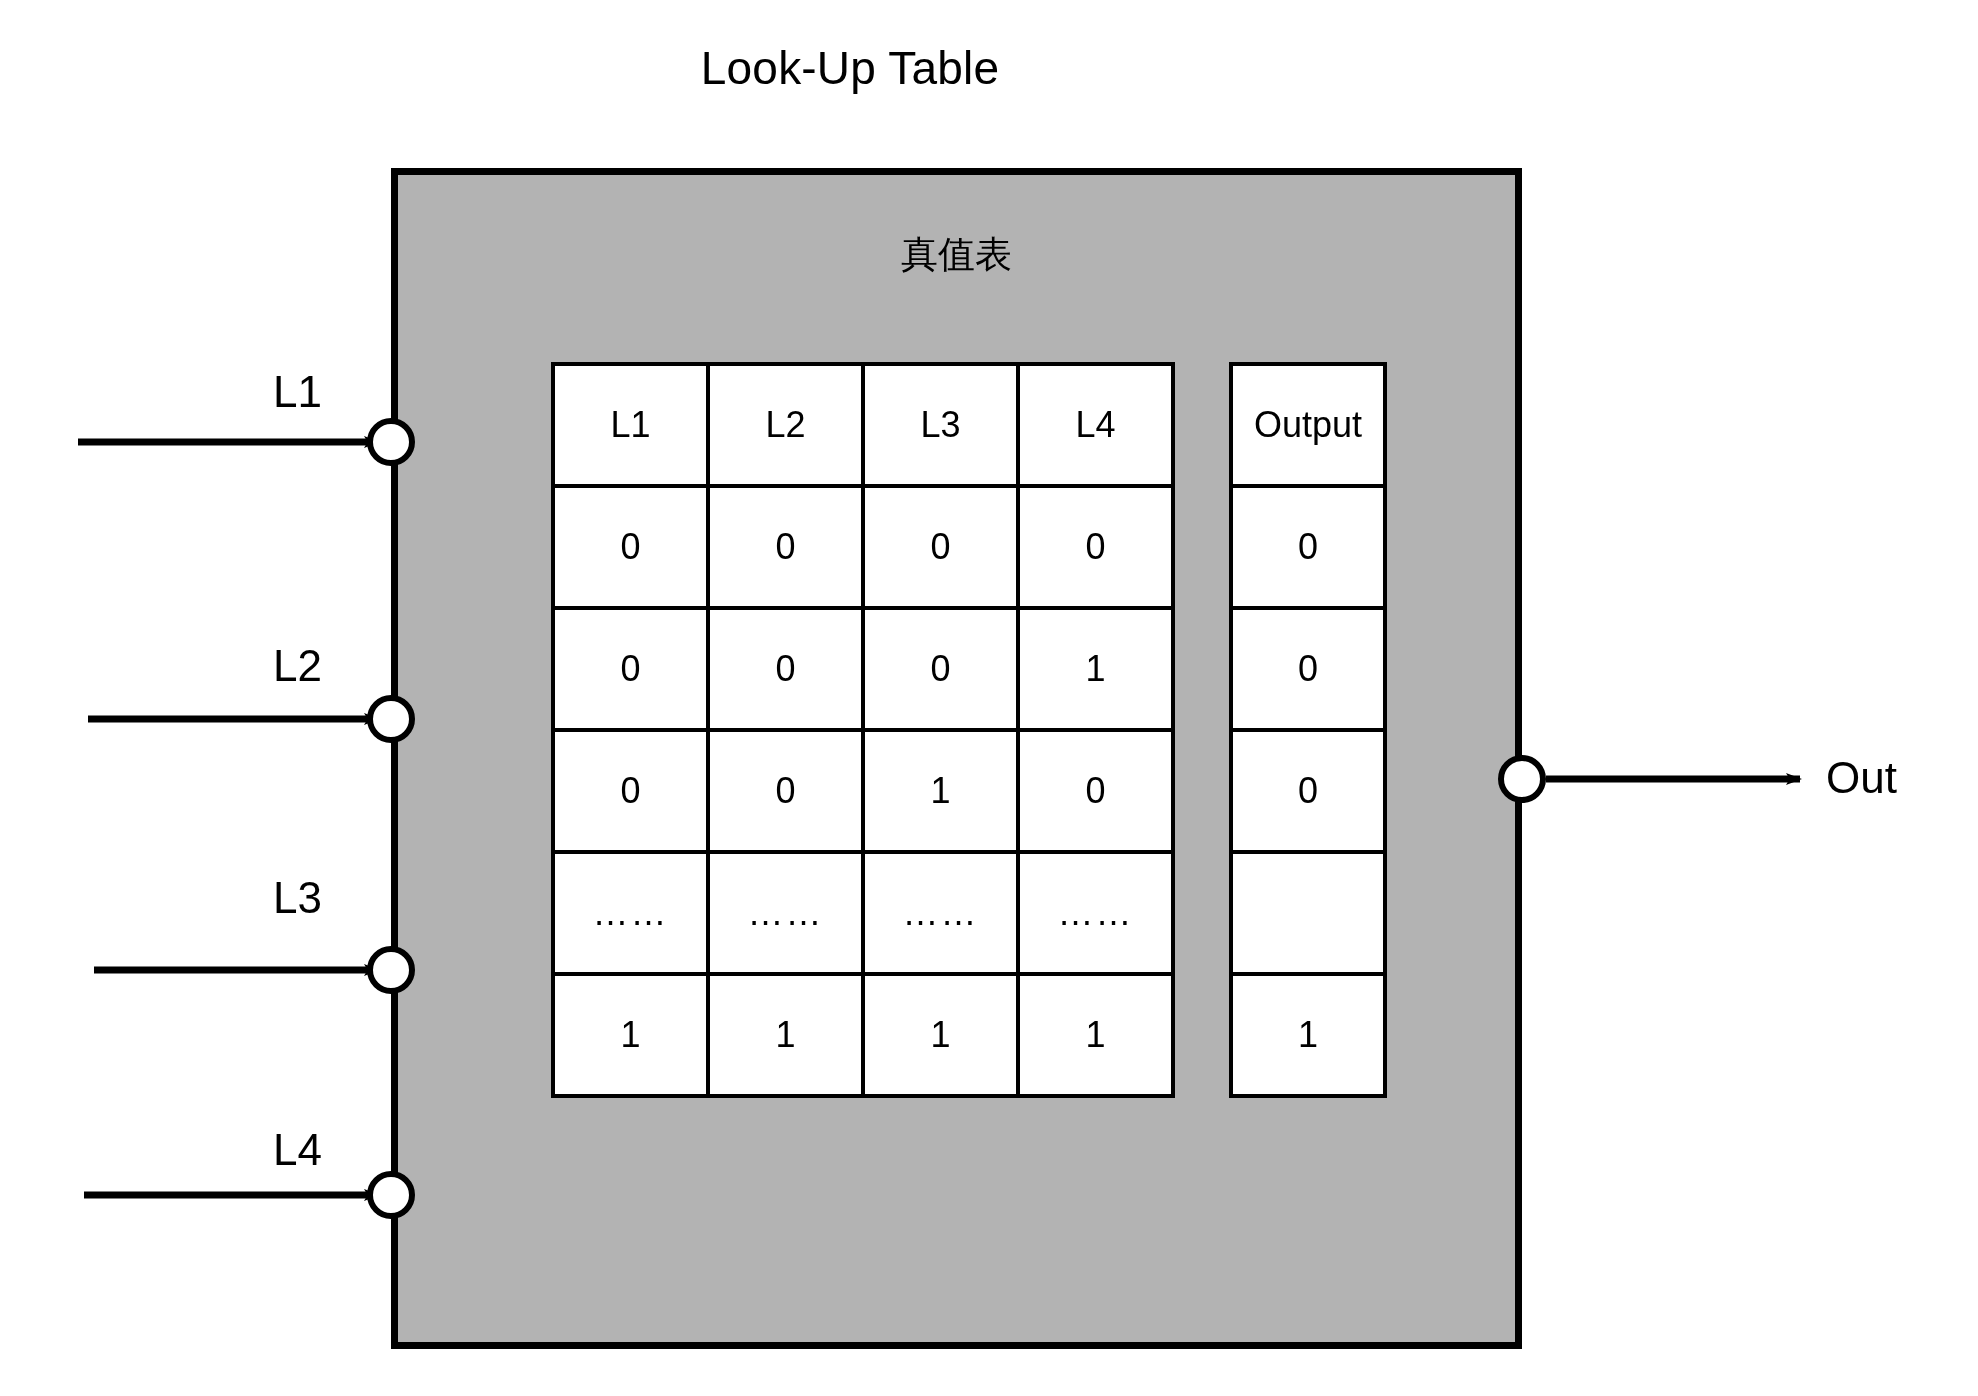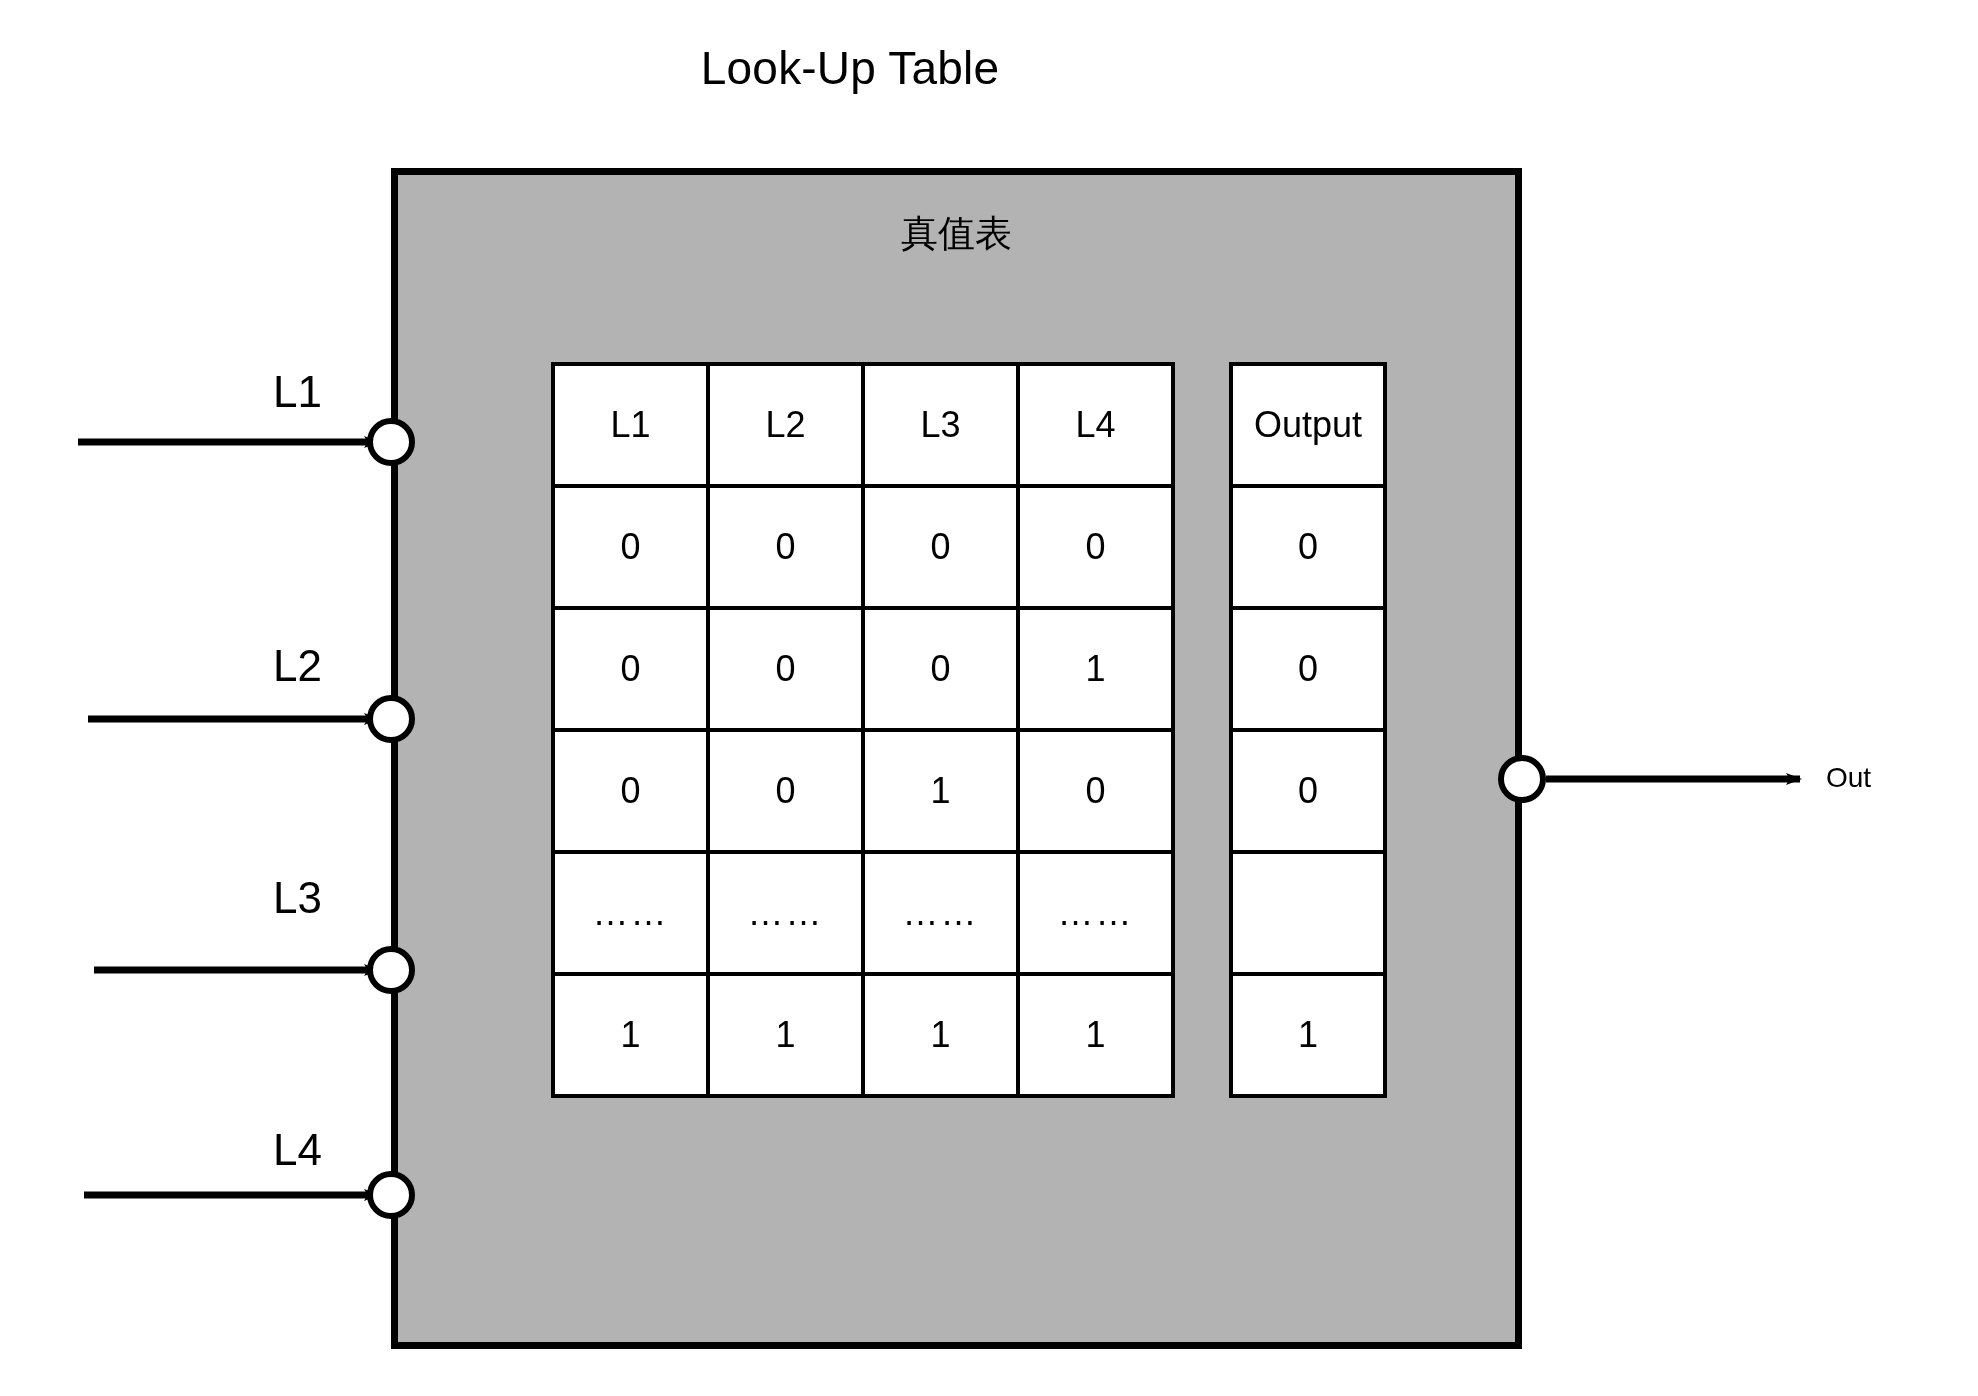--- a/index.html
+++ b/index.html
@@ -44,21 +44,21 @@
     width: 1131px;
     height: 1181px;
     background: #b3b3b3;
     border: 7px solid #000000;
     box-sizing: border-box;
   }
 
   .lut-subtitle {
     position: absolute;
     left: 0;
-    top: 37px;
+    top: 58px;
     width: 100%;
     text-align: center;
     font-size: 37px;
     line-height: 44px;
     white-space: nowrap;
   }
 
   
   .tt-wrap {
     position: absolute;
@@ -105,21 +105,21 @@
   
   .wire-label {
     position: absolute;
     font-size: 44px;
     line-height: 50px;
     white-space: nowrap;
   }
 
   .out-label {
     position: absolute;
-    font-size: 28px;
+    font-size: 44px;
     line-height: 50px;
     white-space: nowrap;
   }
 
   svg.wires {
     position: absolute;
     left: 0; top: 0;
     width: 1978px;
     height: 1396px;
     pointer-events: none;

